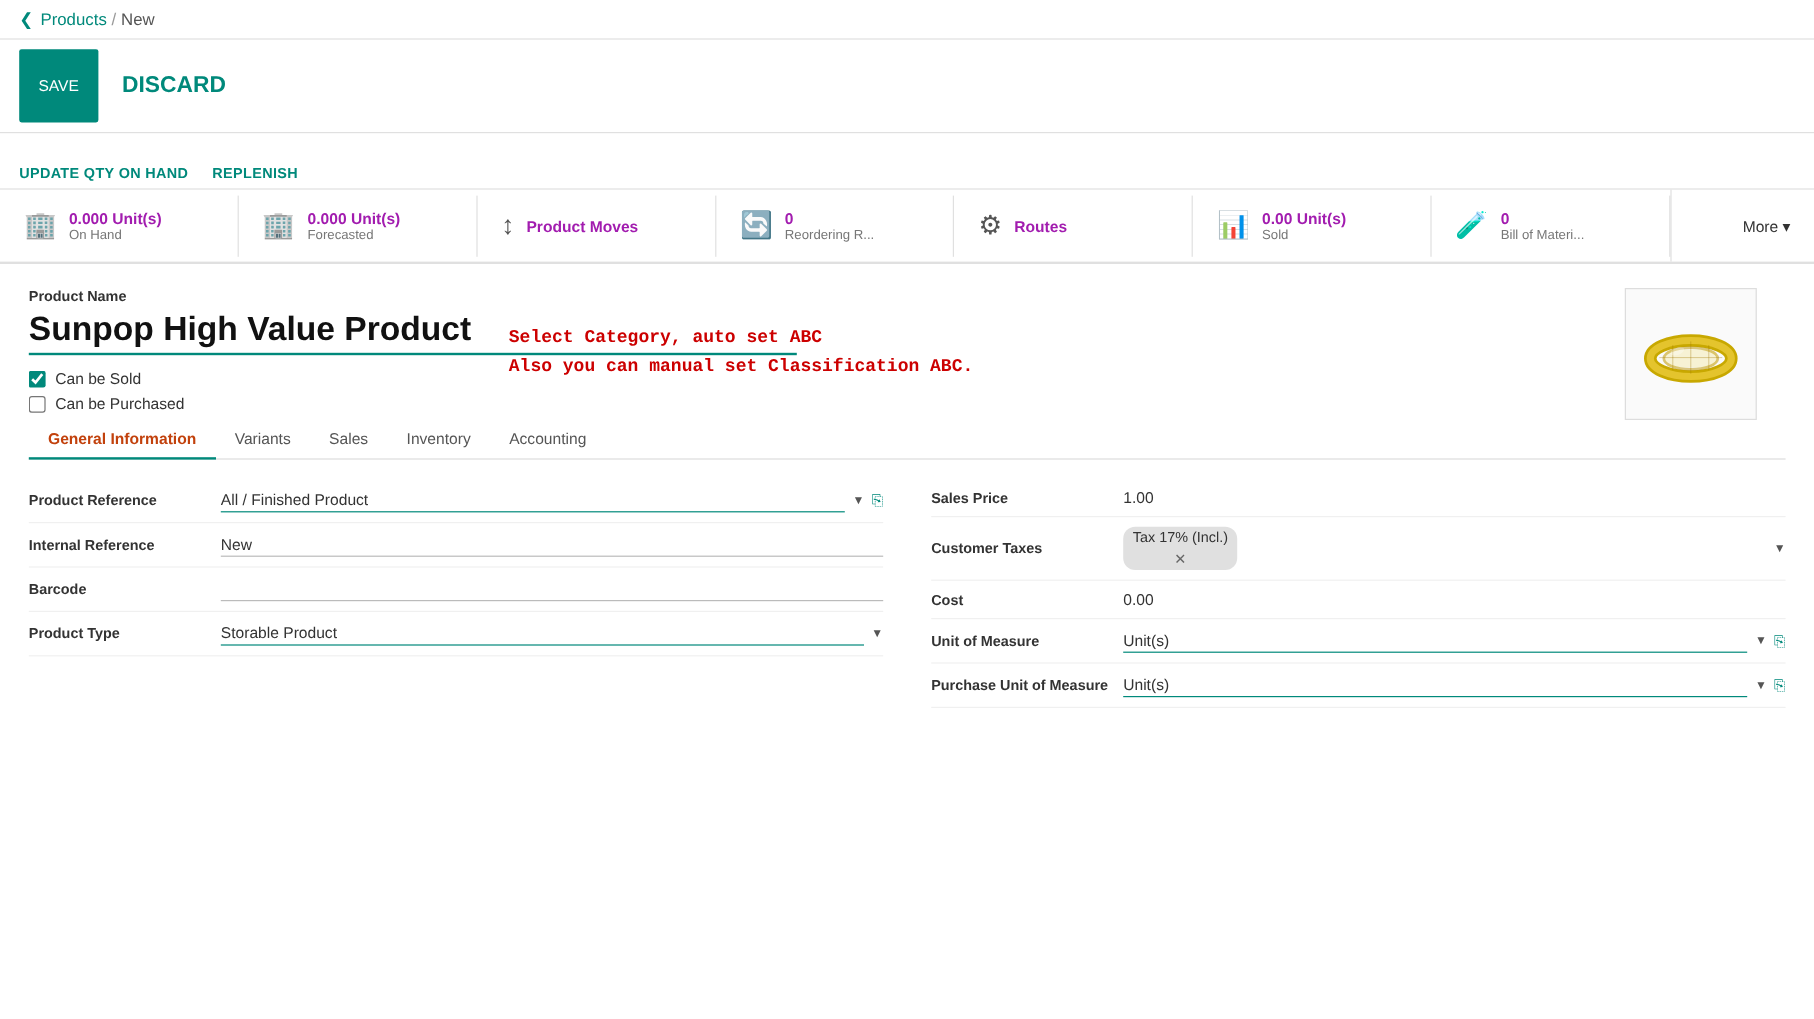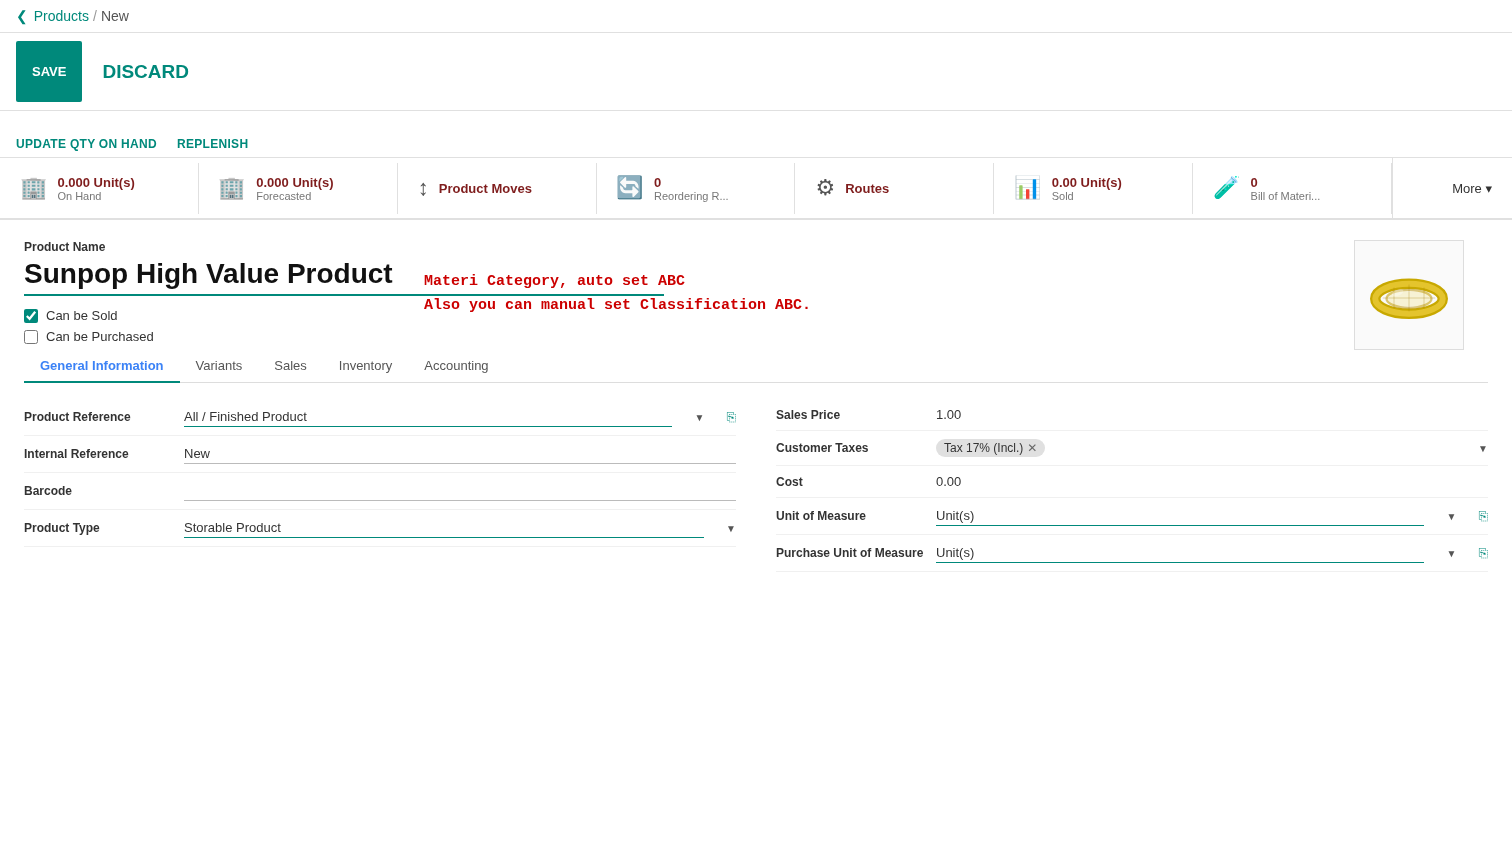--- a/index.html
+++ b/index.html
@@ -11,21 +11,21 @@
       font-size: 14px; color: #00897b; border-bottom: 1px solid #e0e0e0;
     }
 
     
     .toolbar {
       display: flex; align-items: center; padding: 8px 16px; gap: 8px;
       border-bottom: 1px solid #e0e0e0;
     }
     .btn-save {
       background: #00897b; color: #fff; border: none; padding: 23px 16px;
-      font-size: 13px; font-weight: bold; cursor: pointer; border-radius: 2px;
+      font-size: 13px; font-weight: normal; cursor: pointer; border-radius: 2px;
     }
     .btn-discard {
       background: transparent; color: #00897b; border: none; padding: 6px 12px;
       font-size: 19px; font-weight: bold; cursor: pointer;
     }
 
     
     .action-bar {
       display: flex; align-items: center; padding: 6px 16px; gap: 20px;
       border-bottom: 1px solid #e0e0e0;
@@ -35,21 +35,21 @@
       letter-spacing: 0.3px;
       margin-top: 20px;
     }
     .stat-item {
       display: flex; align-items: center; padding: 12px 20px; gap: 10px;
       border-right: 1px solid #e0e0e0; cursor: pointer; flex: 1;
       min-width: 0;
     }
     .stat-icon { font-size: 22px; color: #555; flex-shrink: 0; }
     .stat-text { display: flex; flex-direction: column; min-width: 0; }
-    .stat-value { font-size: 13px; font-weight: bold; color: #7f1d1d; white-space: nowrap; }
+    .stat-value { font-size: 13px; font-weight: bold; color: #a21caf; white-space: nowrap; }
     .stat-label { font-size: 11px; color: #777; white-space: nowrap; }
 
     
     .form-area { padding: 20px 24px; }
     .product-name-label { font-size: 12px; font-weight: bold; color: #333; margin-bottom: 4px; }
     .product-name-input {
       font-size: 28px; font-weight: bold; color: #111;
       border: none; border-bottom: 2px solid #00897b; width: 640px;
       outline: none; padding-bottom: 4px; margin-bottom: 12px;
     }
@@ -74,53 +74,53 @@
       color: #cc0000; font-family: 'Courier New', monospace; font-size: 15px;
       font-weight: bold; line-height: 1.6; pointer-events: none; white-space: nowrap;
     }
 
     
     .tabs { display: flex; border-bottom: 1px solid #ddd; margin-bottom: 16px; }
     .tab {
       padding: 8px 16px; font-size: 13px; cursor: pointer; color: #555;
       border-bottom: 2px solid transparent; margin-bottom: -1px;
     }
-    .tab.active { color: #3b82f6; border-bottom-color: #00897b; font-weight: bold; }
+    .tab.active { color: #c2410c; border-bottom-color: #00897b; font-weight: bold; }
 
     
     .form-grid { display: grid; grid-template-columns: 1fr 1fr; gap: 0 40px; }
     .field-row { display: flex; align-items: center; padding: 8px 0; border-bottom: 1px solid #f0f0f0; }
     .field-label { width: 160px; font-weight: bold; font-size: 12px; color: #333; flex-shrink: 0; }
     .field-value { flex: 1; font-size: 13px; color: #333; }
     .field-input {
       width: 100%; border: none; border-bottom: 1px solid #bbb; outline: none;
       font-size: 13px; padding: 2px 0; background: transparent; color: #333;
     }
-    .field-select-wrapper { display: flex; align-items: center; gap: 22px; flex: 1; }
+    .field-select-wrapper { display: flex; align-items: center; gap: 6px; flex: 1; }
     .field-select {
       flex: 1; border: none; border-bottom: 1px solid #00897b; outline: none;
       font-size: 13px; padding: 2px 0; background: transparent; color: #333; cursor: pointer;
       appearance: none;
     }
     .dropdown-arrow { color: #555; font-size: 10px; cursor: pointer; }
     .ext-link { color: #00897b; font-size: 12px; cursor: pointer; text-decoration: none; }
 
     
     .classification-box {
       border: 2px solid #e53935; border-radius: 4px; padding: 6px 10px;
       display: flex; align-items: center; gap: 16px; flex: 1;
     }
     .radio-option { display: flex; align-items: center; gap: 4px; cursor: pointer; font-size: 13px; }
     .radio-option input[type=radio] { accent-color: #00897b; }
 
     
     .tax-tag {
       display: inline-flex; align-items: center; gap: 4px;
       background: #e0e0e0; border-radius: 10px; padding: 2px 8px;
-      font-size: 12px; color: #333;
+      font-size: 12px; color: #333; flex-direction: column;
     }
     .tax-close { cursor: pointer; color: #666; }
     .taxes-wrapper { display: flex; align-items: center; gap: 4px; flex: 1; }
 
     .stats-more-row {
       display: flex; align-items: center; border-bottom: 2px solid #e0e0e0;
     }
     .stats-container {
       display: flex; flex: 1; border-bottom: none;
     }
@@ -214,21 +214,21 @@
       <input type="checkbox" checked="" style="">
       <label>Can be Sold</label>
     </div>
     <div class="checkbox-row">
       <input type="checkbox" style="">
       <label>Can be Purchased</label>
     </div>
 
     
     <div class="annotation">
-      <div>Materi Category,  auto set ABC</div>
+      <div>Select Category,  auto set ABC</div>
       <div>Also you can manual set Classification ABC.</div>
     </div>
 
     
     <div class="product-image-box">
       <svg viewBox="0 0 120 80" xmlns="http://www.w3.org/2000/svg">
 
         <ellipse cx="60" cy="45" rx="45" ry="20" fill="none" stroke="#c8a800" stroke-width="14"></ellipse>
         <ellipse cx="60" cy="45" rx="45" ry="20" fill="none" stroke="#f0d040" stroke-width="8" opacity="0.7"></ellipse>
         <ellipse cx="60" cy="45" rx="30" ry="12" fill="none" stroke="#b89000" stroke-width="3" opacity="0.5"></ellipse>

